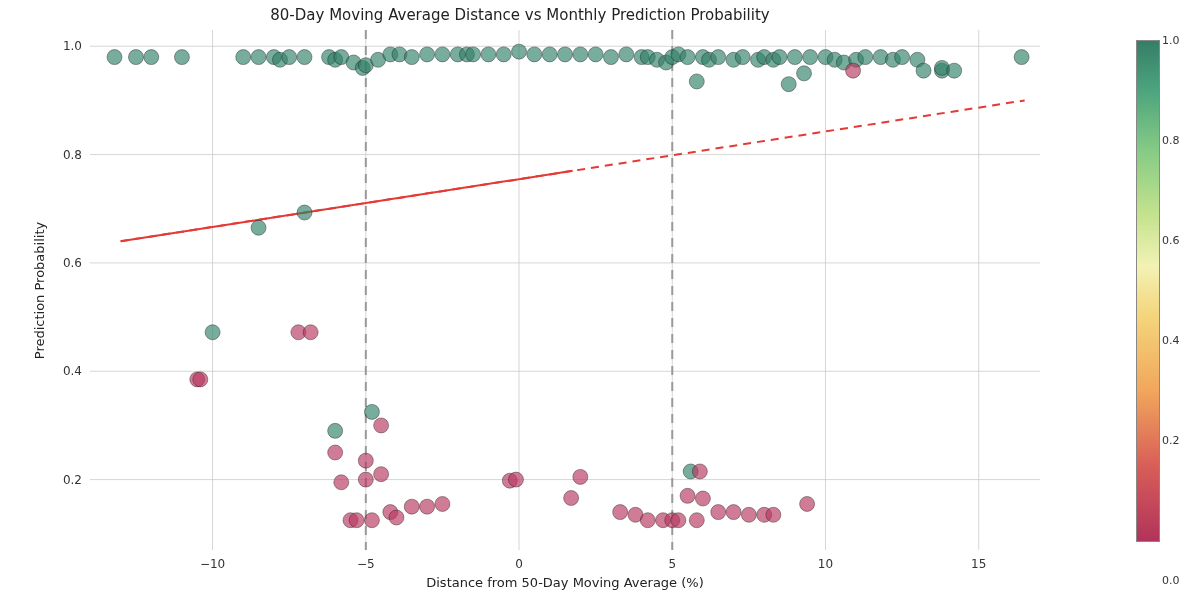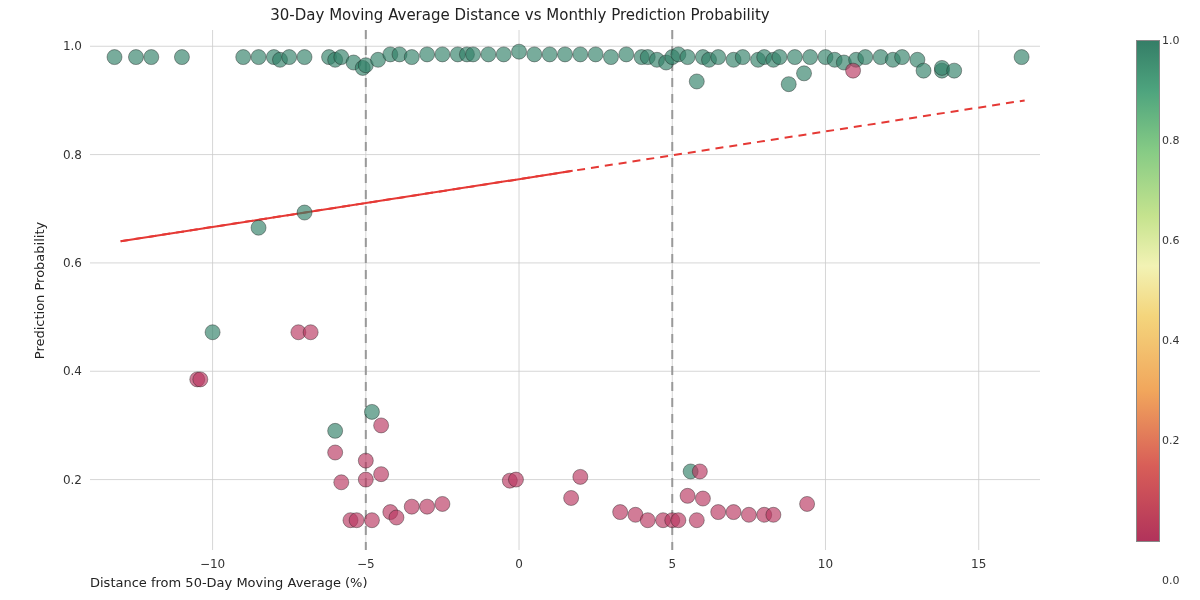--- a/index.html
+++ b/index.html
@@ -34,20 +34,21 @@
   .plot-area svg {
     width: 950px;
     height: 520px;
     overflow: visible;
   }
   .xlabel {
     position: absolute;
     left: 90px;
     top: 575px;
     width: 950px;
+    text-align: center;
     font-size: 13px;
   }
   .ylabel {
     position: absolute;
     left: 30px;
     top: 30px;
     width: 20px;
     height: 520px;
     display: flex;
     align-items: center;
@@ -89,21 +90,21 @@
     position: absolute;
     left: 0;
     transform: translateY(-50%);
   }
 </style>
 </head>
 <body>
 
 <div class="figure">
 
-  <div class="title">30-Day Moving Average Distance vs Monthly Prediction Probability</div>
+  <div class="title">80-Day Moving Average Distance vs Monthly Prediction Probability</div>
 
   <div class="ylabel">
     <span>Prediction Probability</span>
   </div>
 
   <div class="plot-area">
     <svg id="plot-svg">
         <line x1="0" x2="950" y1="449.5833333333333" y2="449.5833333333333" stroke="#cccccc" stroke-width="0.8"></line>
         <text x="-8" y="453.5833333333333" text-anchor="end" font-size="12" fill="#333">0.2</text>
         <line x1="0" x2="950" y1="341.25" y2="341.25" stroke="#cccccc" stroke-width="0.8"></line>

